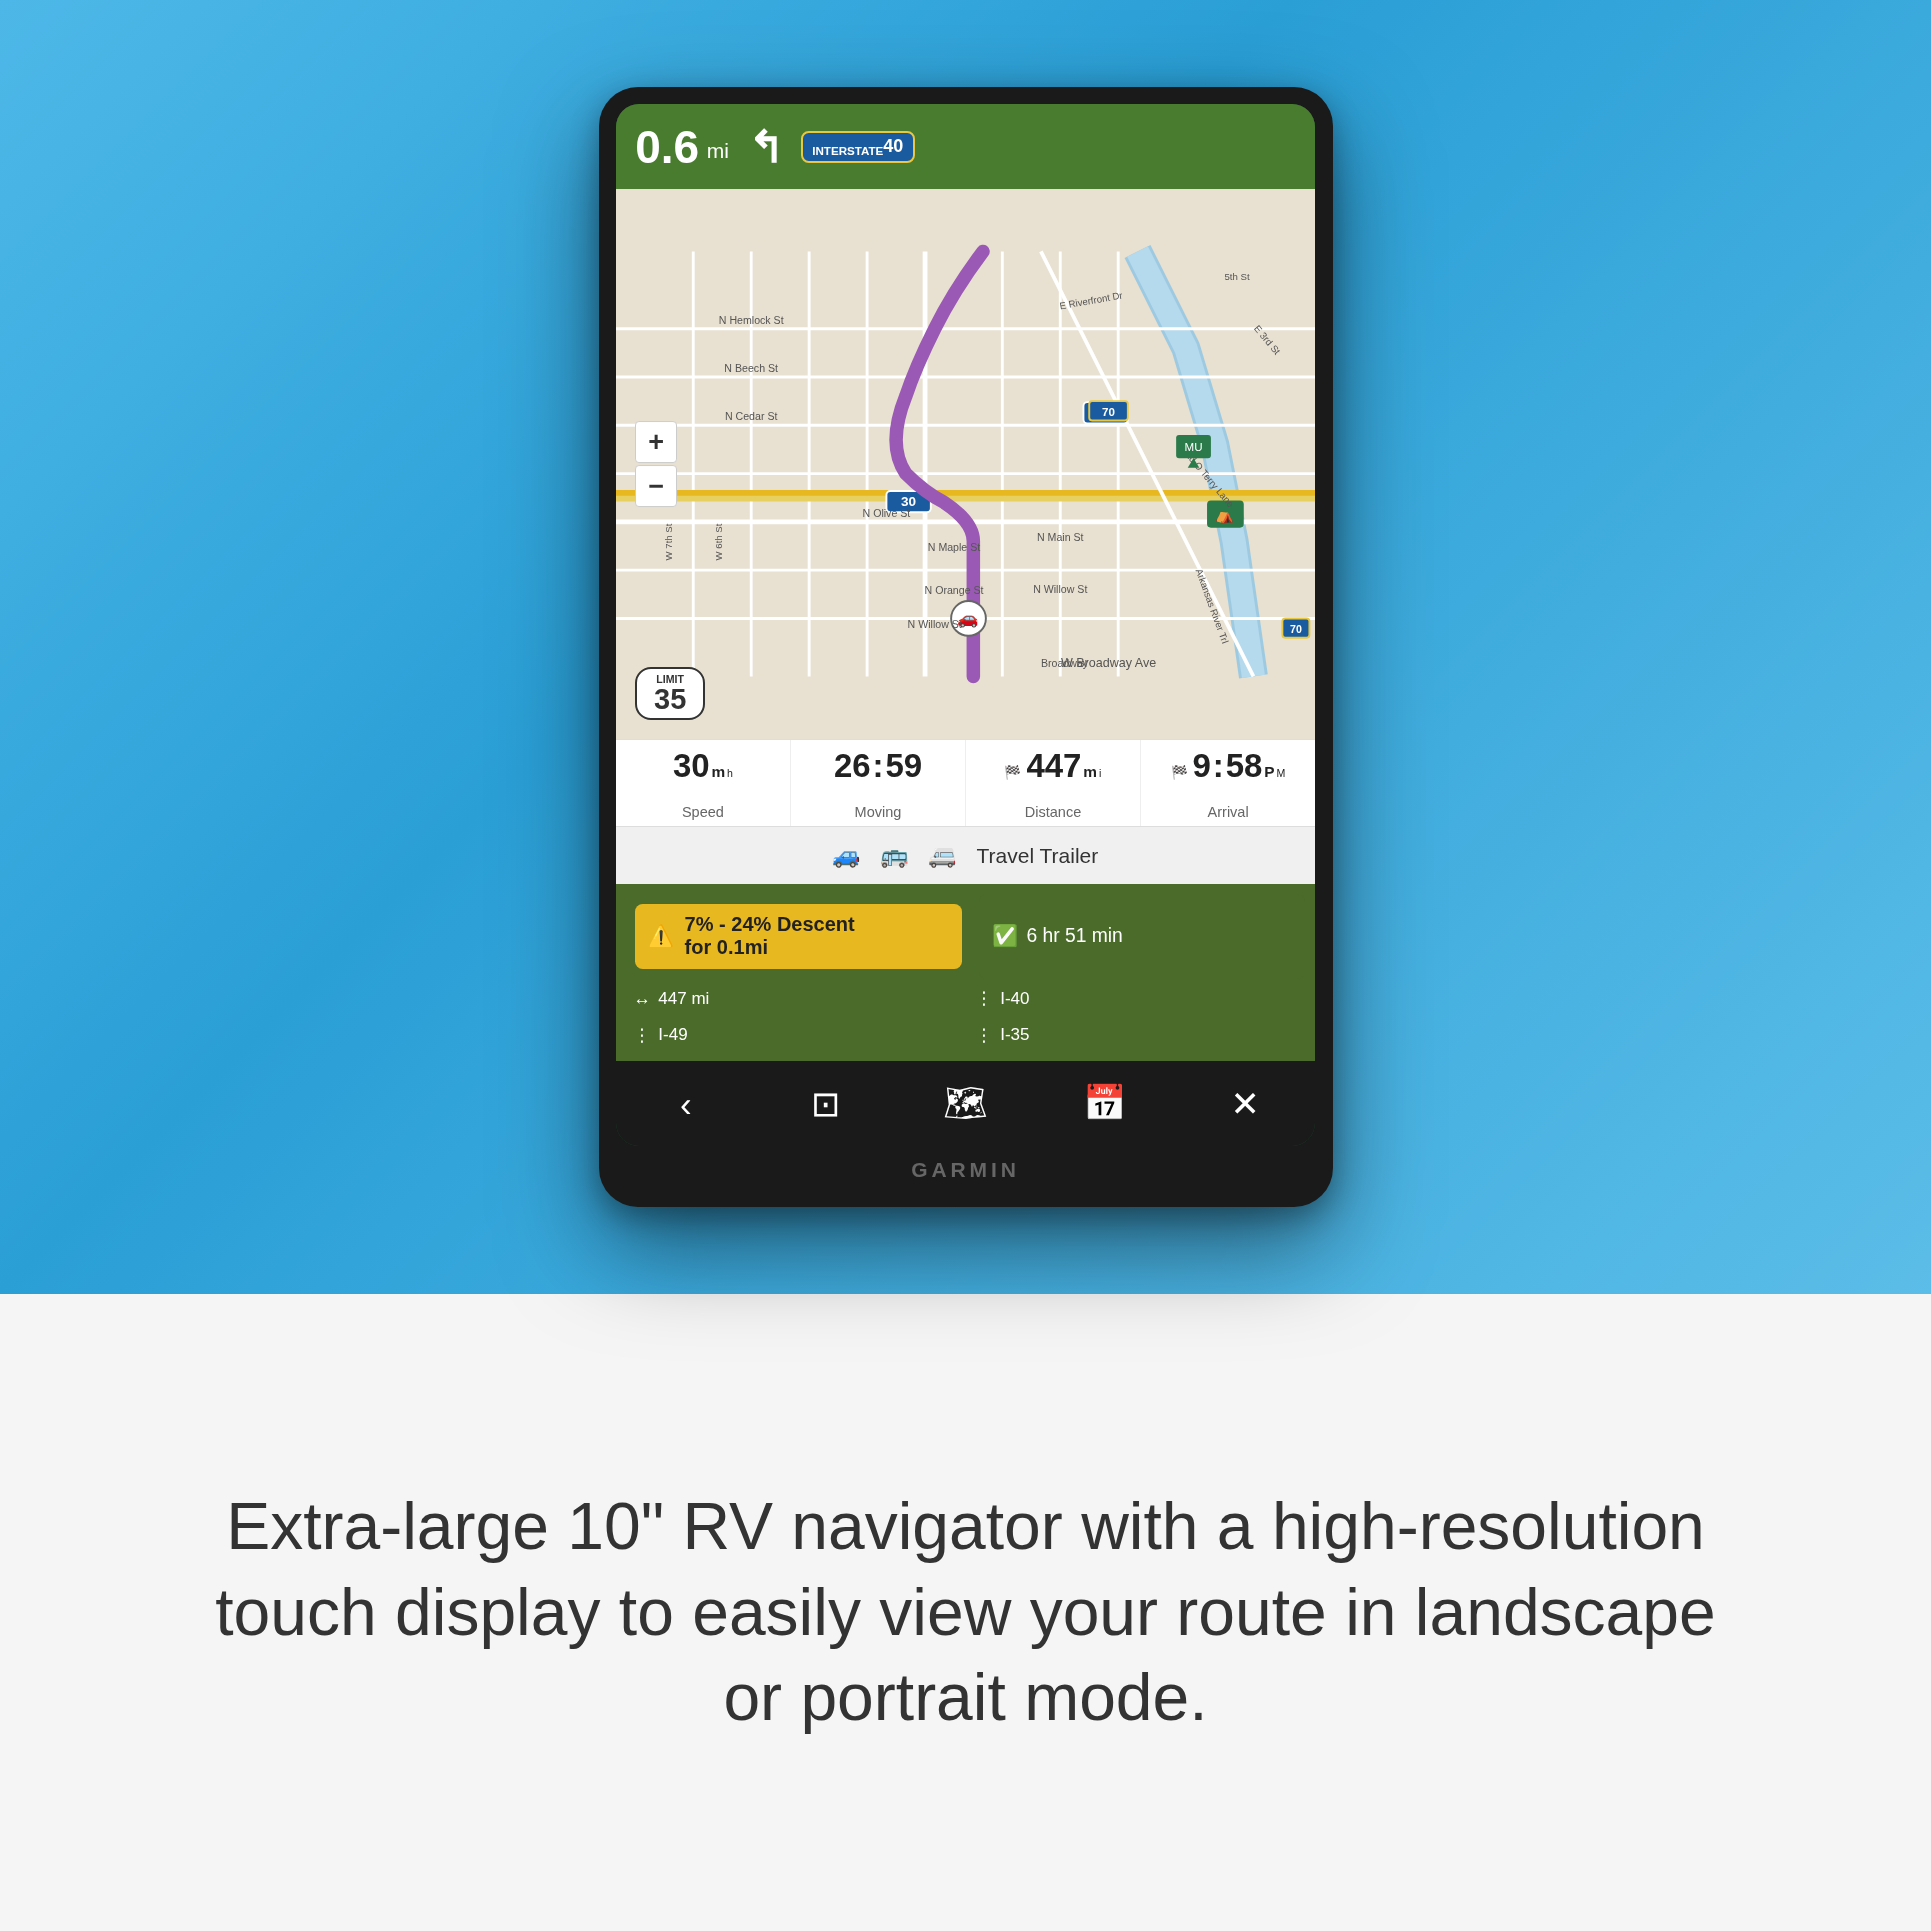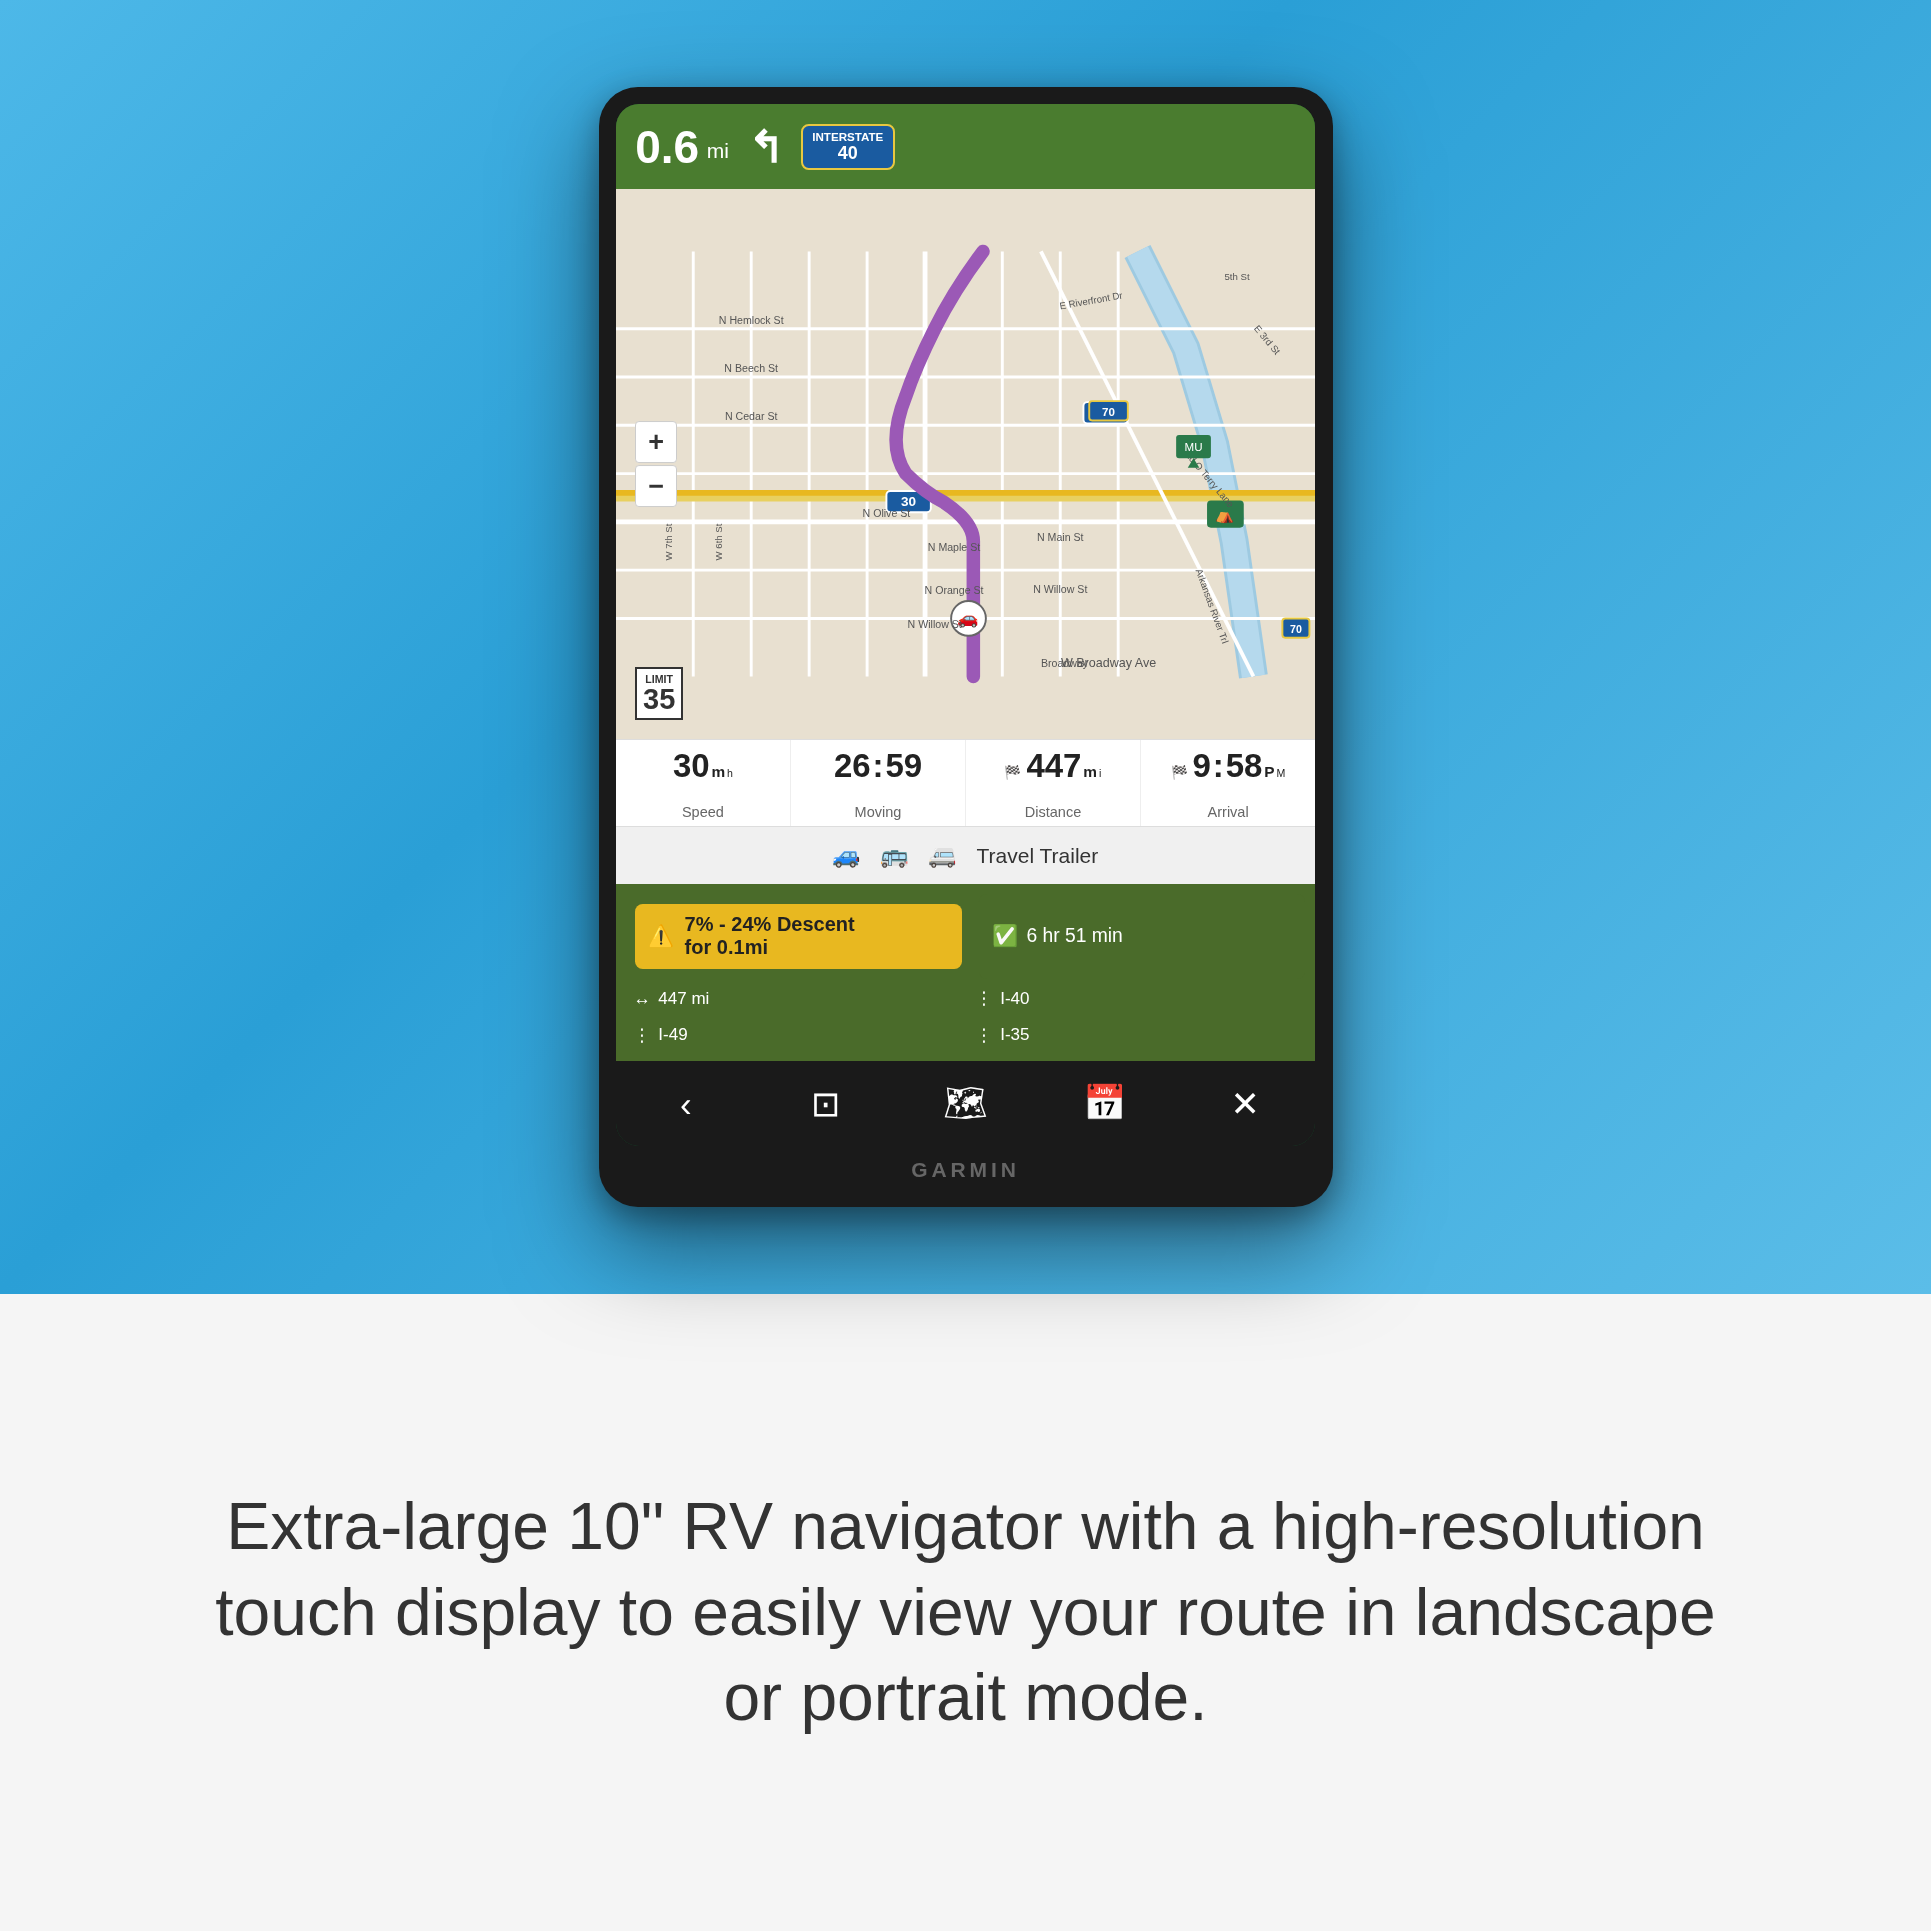--- a/index.html
+++ b/index.html
@@ -99,22 +99,21 @@
       font-weight: 900;
       margin-left: 3.9px;
     }
 
     .highway-badge {
       background: #1a5ba0;
       border: 2.9px solid #e8c840;
       border-radius: 7.7px;
       padding: 3.9px 9.7px;
       display: flex;
-      flex-direction: column;
-      align-items: center;
+      align-items: flex-end;
       min-width: 50px;
     }
 
     .highway-badge-top {
       font-size: 11.6px;
       color: white;
       font-weight: 700;
     }
 
     .highway-badge-num {
@@ -163,22 +162,22 @@
       border-radius: 3.9px;
     }
 
     
     .speed-limit {
       position: absolute;
       left: 19.3px;
       bottom: 19.3px;
       background: white;
       border: 2.9px solid #333;
-      border-radius: 0;
-      width: 48px;
+      border-radius: 16px;
+      width: 70px;
       text-align: center;
       padding: 3.9px;
     }
 
     .speed-limit-label {
       font-size: 10.6px;
       font-weight: 700;
       color: #333;
     }
 

